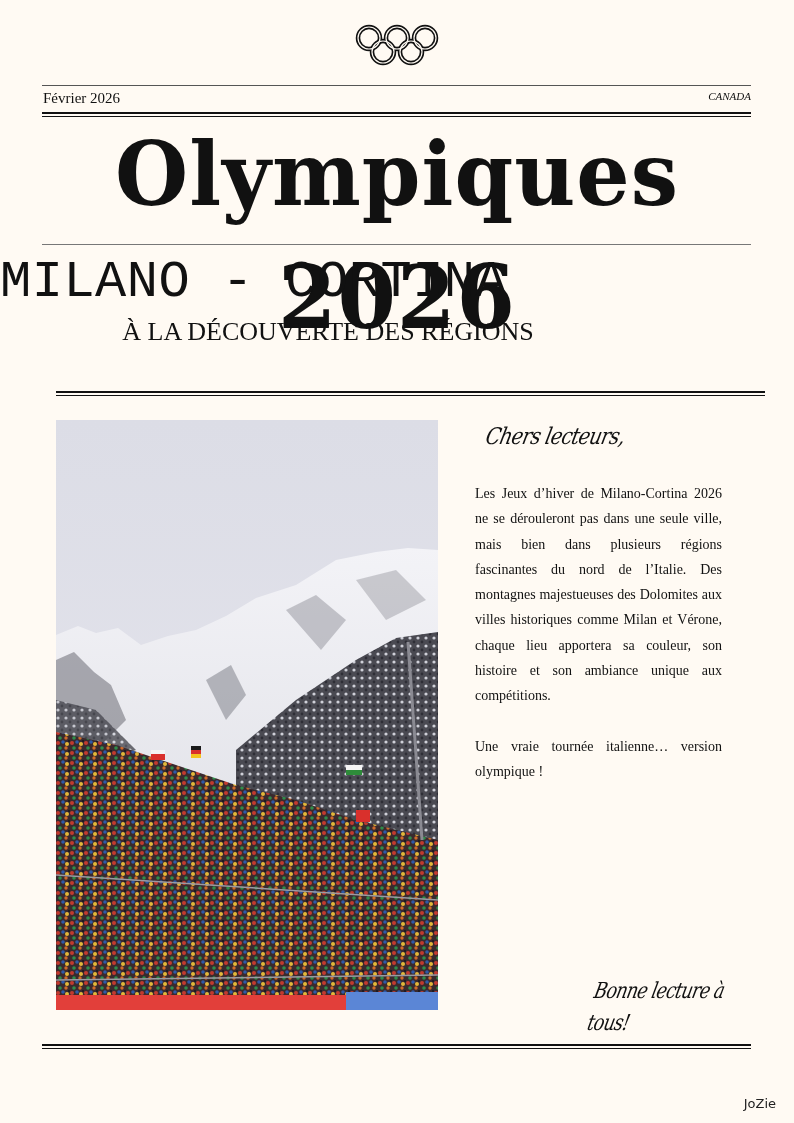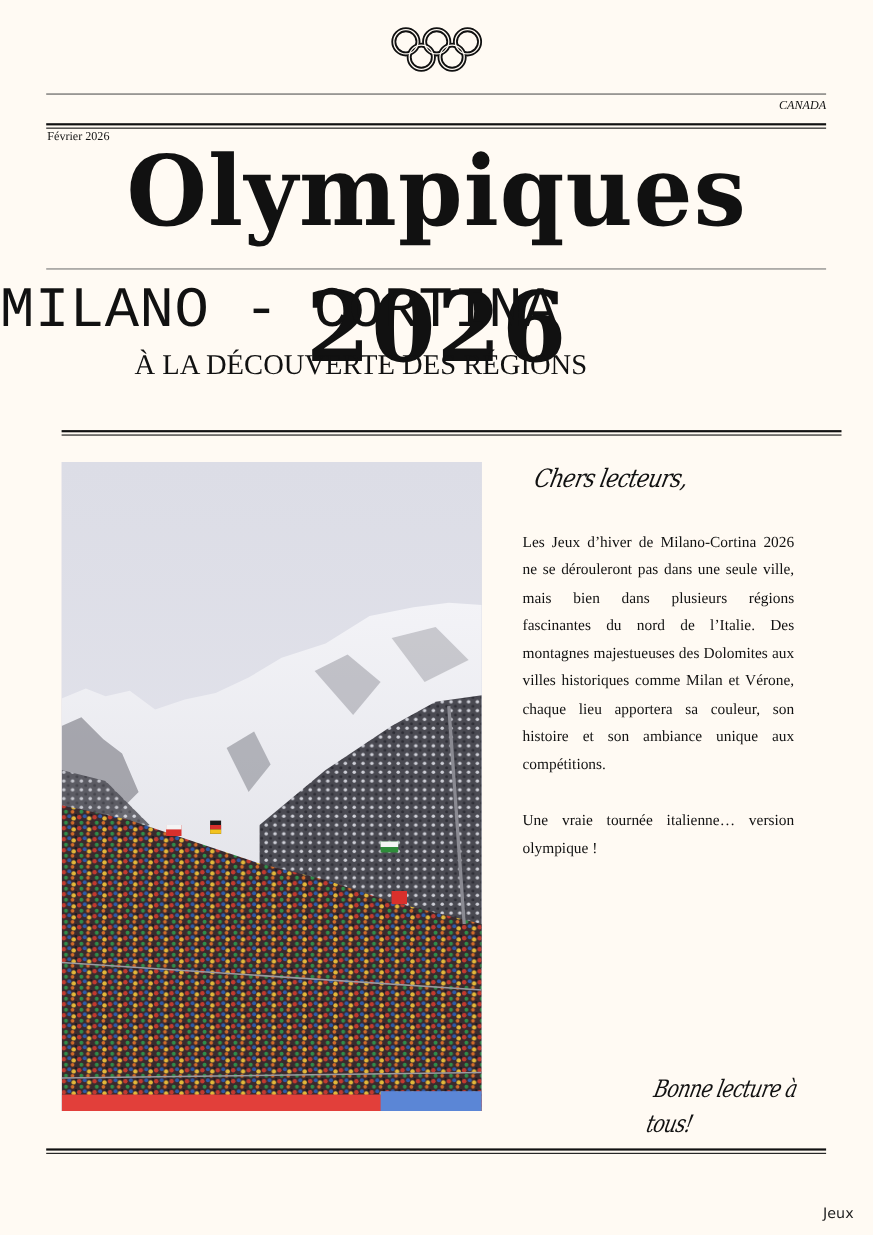--- a/index.html
+++ b/index.html
@@ -11,21 +11,21 @@
     color: #111;
   }
   .abs { position: absolute; }
 
   
   .rings { left: 355px; top: 24px; width: 84px; height: 44px; }
 
   
   .rule-thin { height: 1px; background: #555; }
   .rule-top { left: 42px; top: 85px; width: 709px; }
-  .info-left { left: 43px; top: 90px; font-size: 11px; margin-top: 28px; }
+  .info-left { left: 43px; top: 90px; font-size: 15px; }
   .info-right { right: 43px; top: 90px; font-size: 11px; text-align: right; font-style: italic; }
   .double-rule { border-top: 2px solid #111; border-bottom: 1px solid #111; height: 2px; }
   .rule-double1 { left: 42px; top: 112px; width: 709px; }
 
   
   .masthead {
     left: 0; top: 118px; width: 794px; text-align: center;
     font-family: "DejaVu Serif", "Liberation Serif", serif;
     font-weight: bold;
     font-size: 84px; line-height: 118px;
@@ -178,13 +178,13 @@
 
 <div class="abs greeting">Chers lecteurs,</div>
 <div class="abs body-text">
   <p>Les Jeux d’hiver de Milano-Cortina 2026 ne se dérouleront pas dans une seule ville, mais bien dans plusieurs régions fascinantes du nord de l’Italie. Des montagnes majestueuses des Dolomites aux villes historiques comme Milan et Vérone, chaque lieu apportera sa couleur, son histoire et son ambiance unique aux compétitions.</p>
   <p>Une vraie tournée italienne… version olympique !</p>
 </div>
 <div class="abs signoff">Bonne lecture à tous!</div>
 
 <div class="abs double-rule rule-double3"></div>
 
-<div class="abs author">Jeux</div>
+<div class="abs author">JoZie</div>
 
 </body></html>

